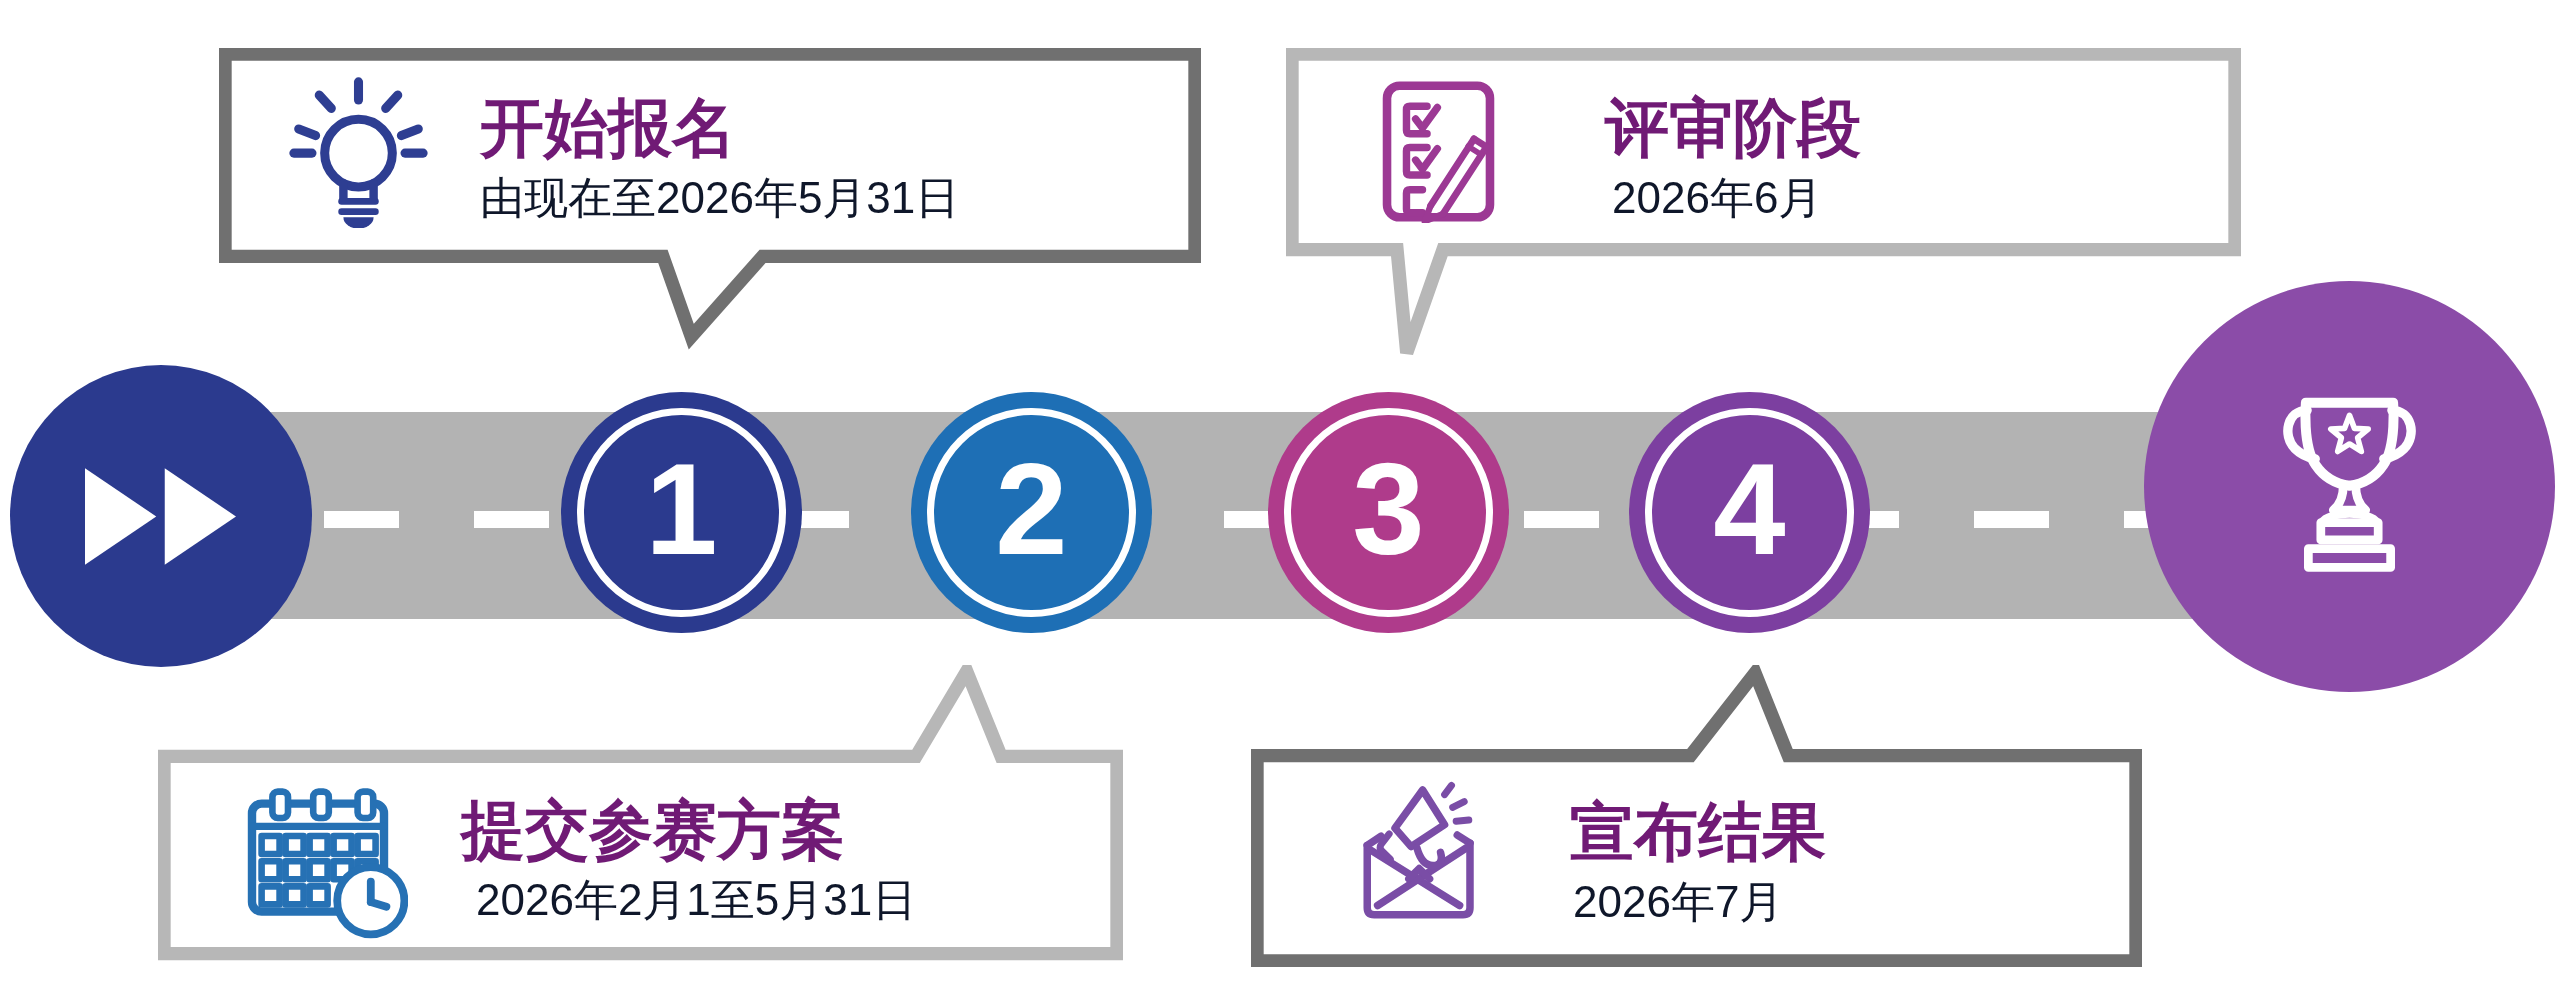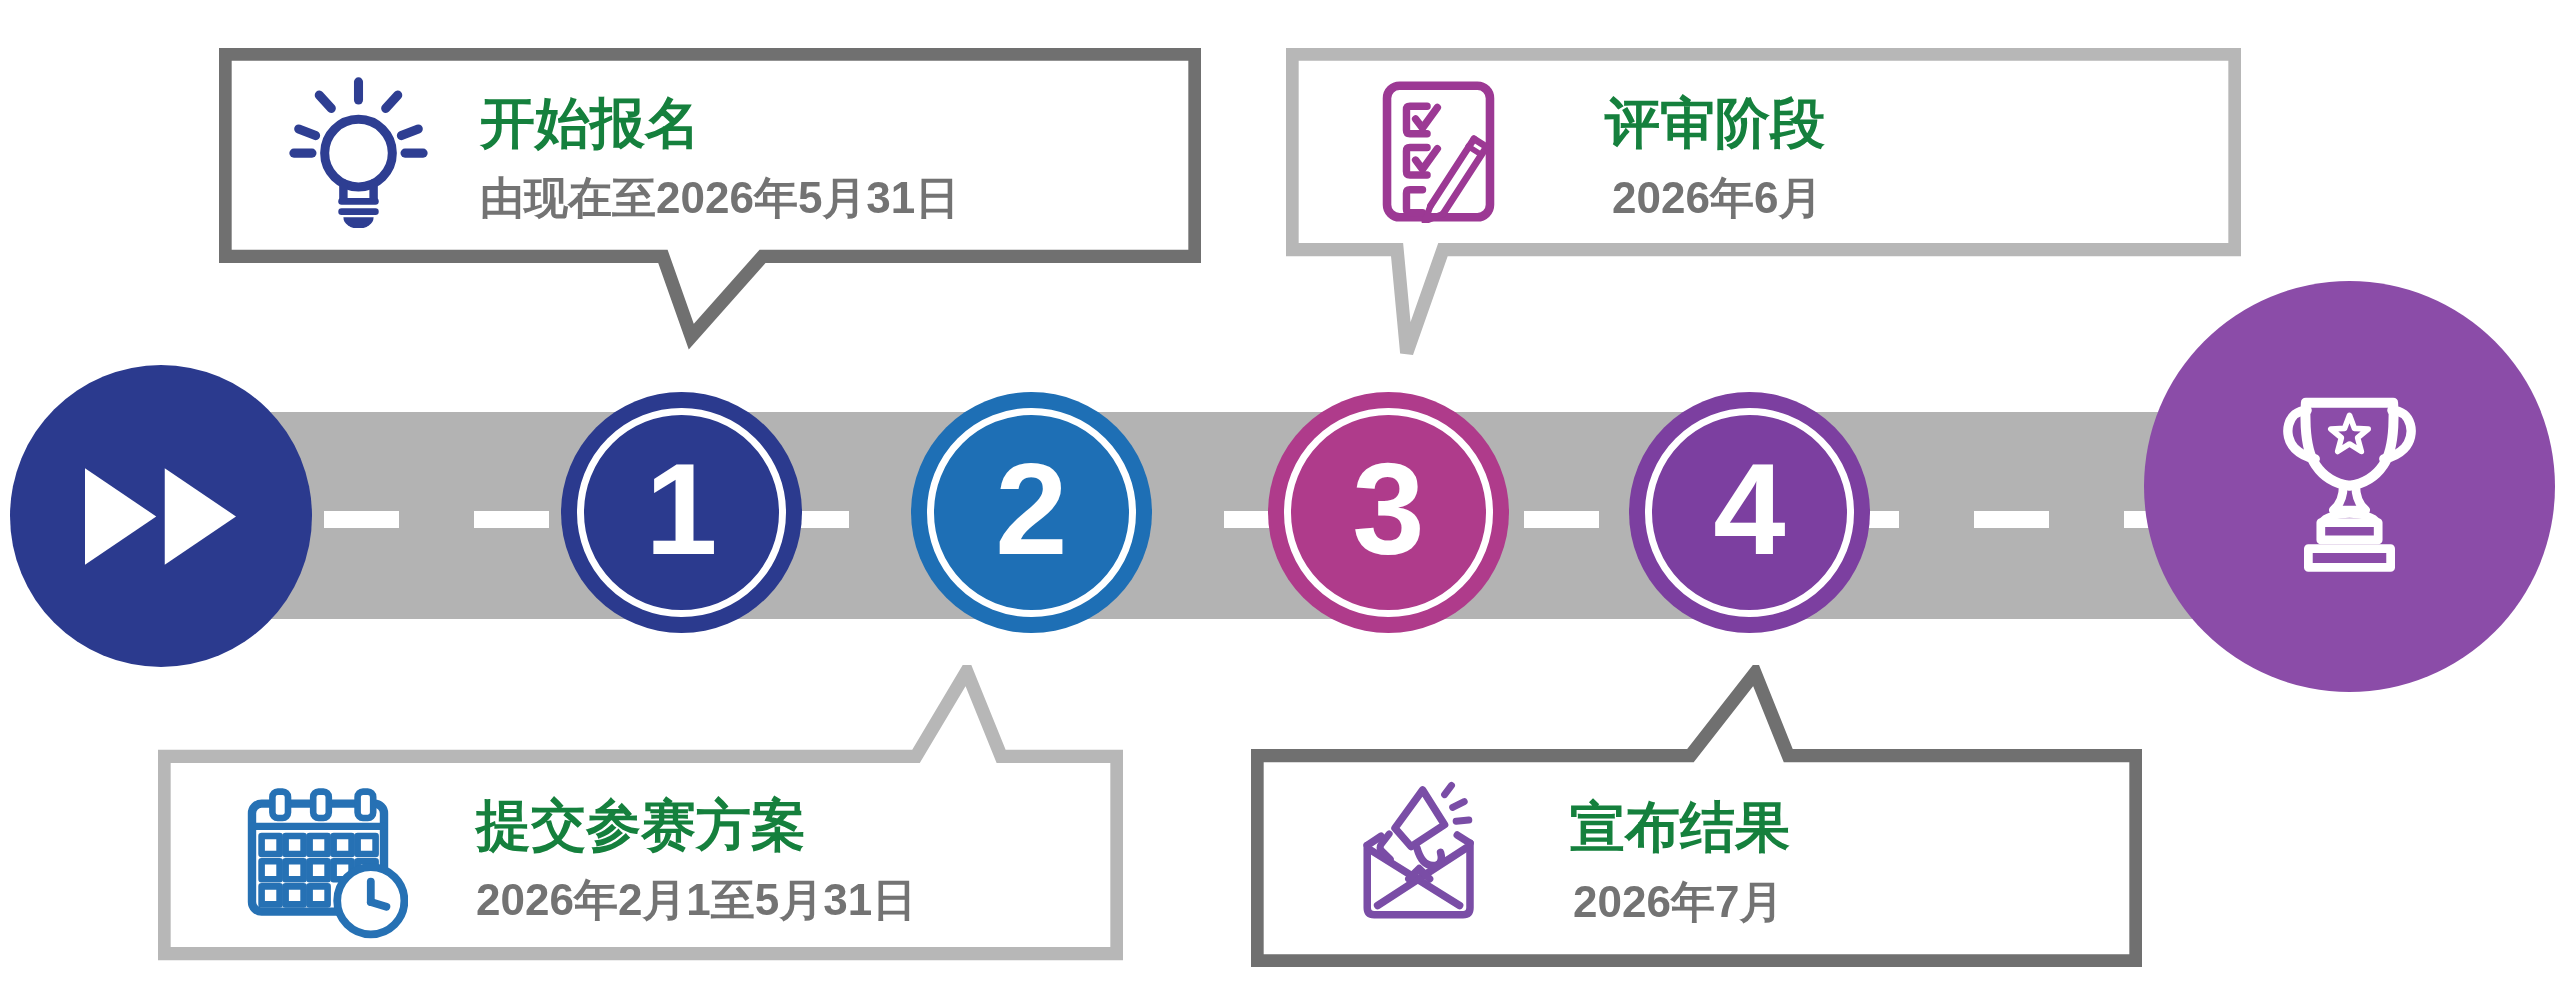--- a/index.html
+++ b/index.html
@@ -36,28 +36,28 @@
   #bubble1{left:219px;top:48px;}
   #bubble2{left:1286px;top:48px;}
   #bubble3{left:158px;top:665px;}
   #bubble4{left:1251px;top:665px;}
   .callout-icon{position:absolute;z-index:6;display:block;}
   #icon1{left:289px;top:77px;width:139px;height:151px;}
   #icon2{left:1381px;top:80px;width:115px;height:143px;}
   #icon3{left:246px;top:785px;width:162px;height:156px;}
   #icon4{left:1358px;top:774px;width:127px;height:151px;}
   .callout-title{
-    position:absolute;z-index:6;color:#15803d;font-size:55px;font-weight:700;line-height:1.15;white-space:nowrap;
+    position:absolute;z-index:6;color:#701a75;font-size:64px;font-weight:700;line-height:1.15;white-space:nowrap;
   }
   .callout-subtitle{
-    position:absolute;z-index:6;color:#737373;font-size:44px;font-weight:700;line-height:1.15;white-space:nowrap;
+    position:absolute;z-index:6;color:#0f172a;font-size:44px;font-weight:400;line-height:1.15;white-space:nowrap;
   }
   #title1{left:480px;top:92px;}   #sub1{left:480px;top:173px;}
   #title2{left:1594px;top:92px;margin-left:11px;}  #sub2{left:1597px;top:173px;margin-left:15px;}
-  #title3{left:476px;top:794px;font-family:Liberation Serif, serif;}  #sub3{left:476px;top:875px;}
+  #title3{left:461px;top:794px;font-family:Liberation Serif, serif;}  #sub3{left:476px;top:875px;}
   #title4{left:1570px;top:796px;} #sub4{left:1573px;top:877px;}
   svg{display:block;}
 </style>
 </head>
 <body>
 
 <div id="canvas">
 
   
   <div class="road" style="background: rgb(179, 179, 179);"></div>

